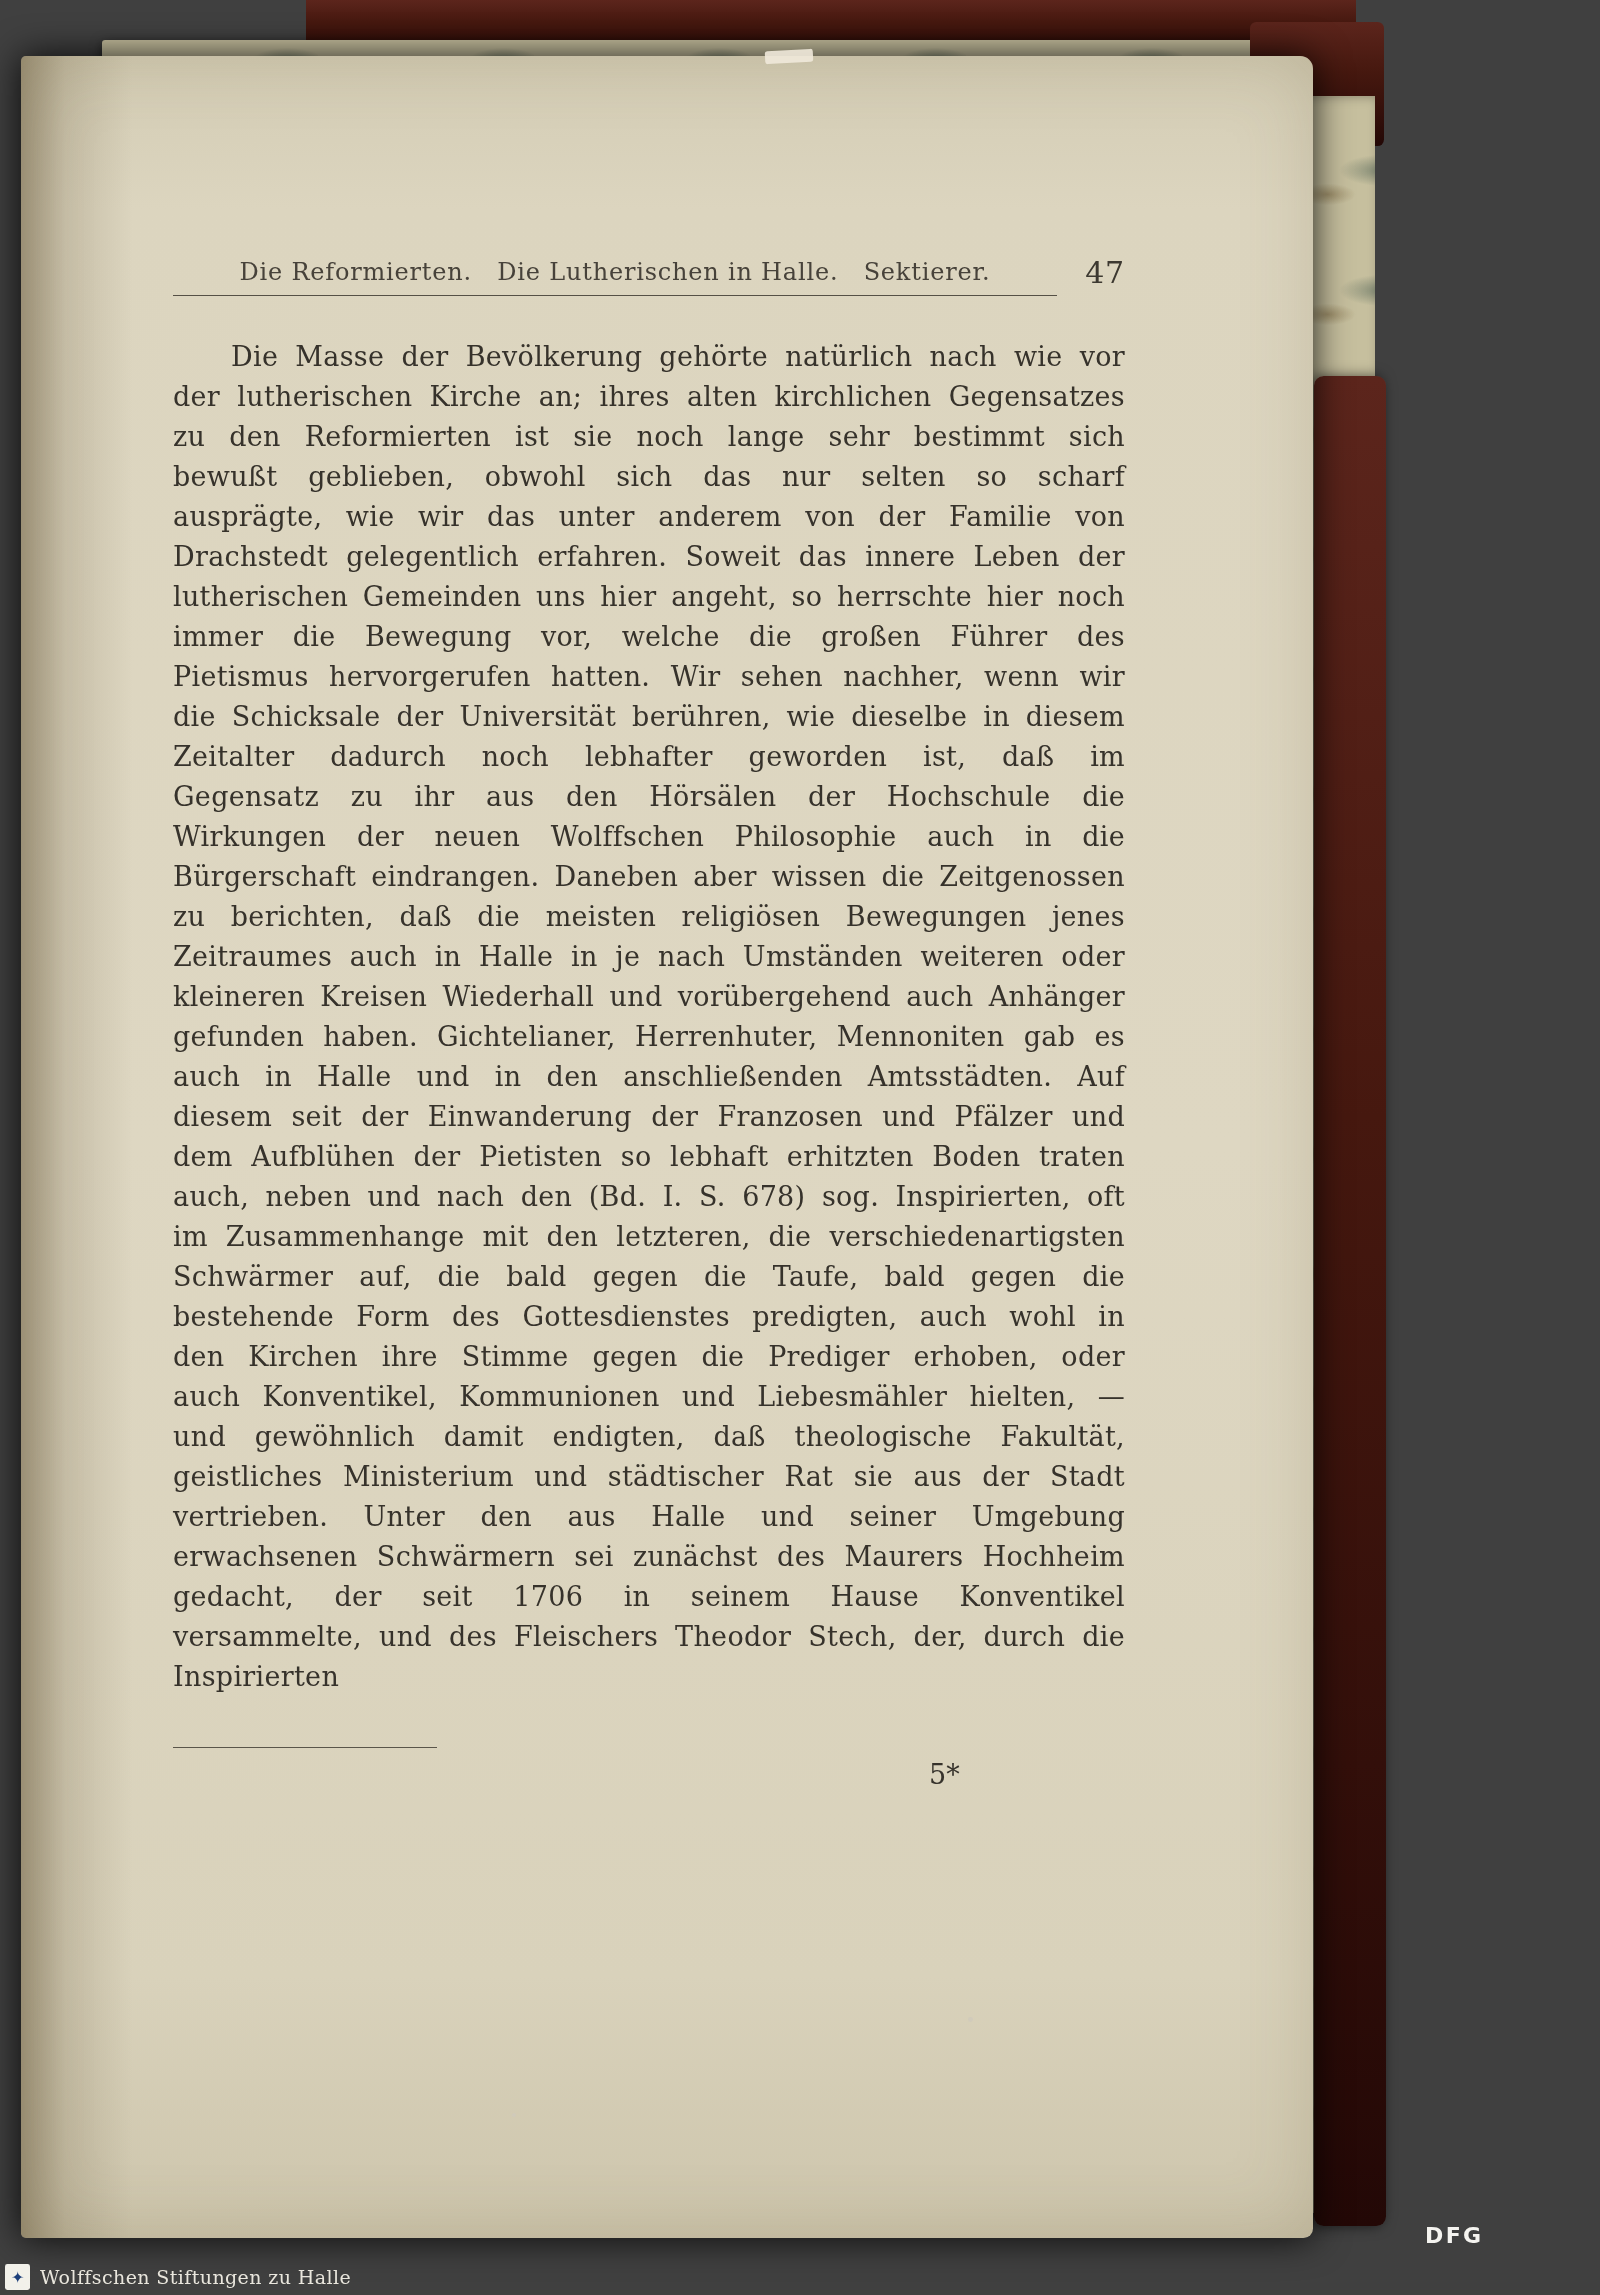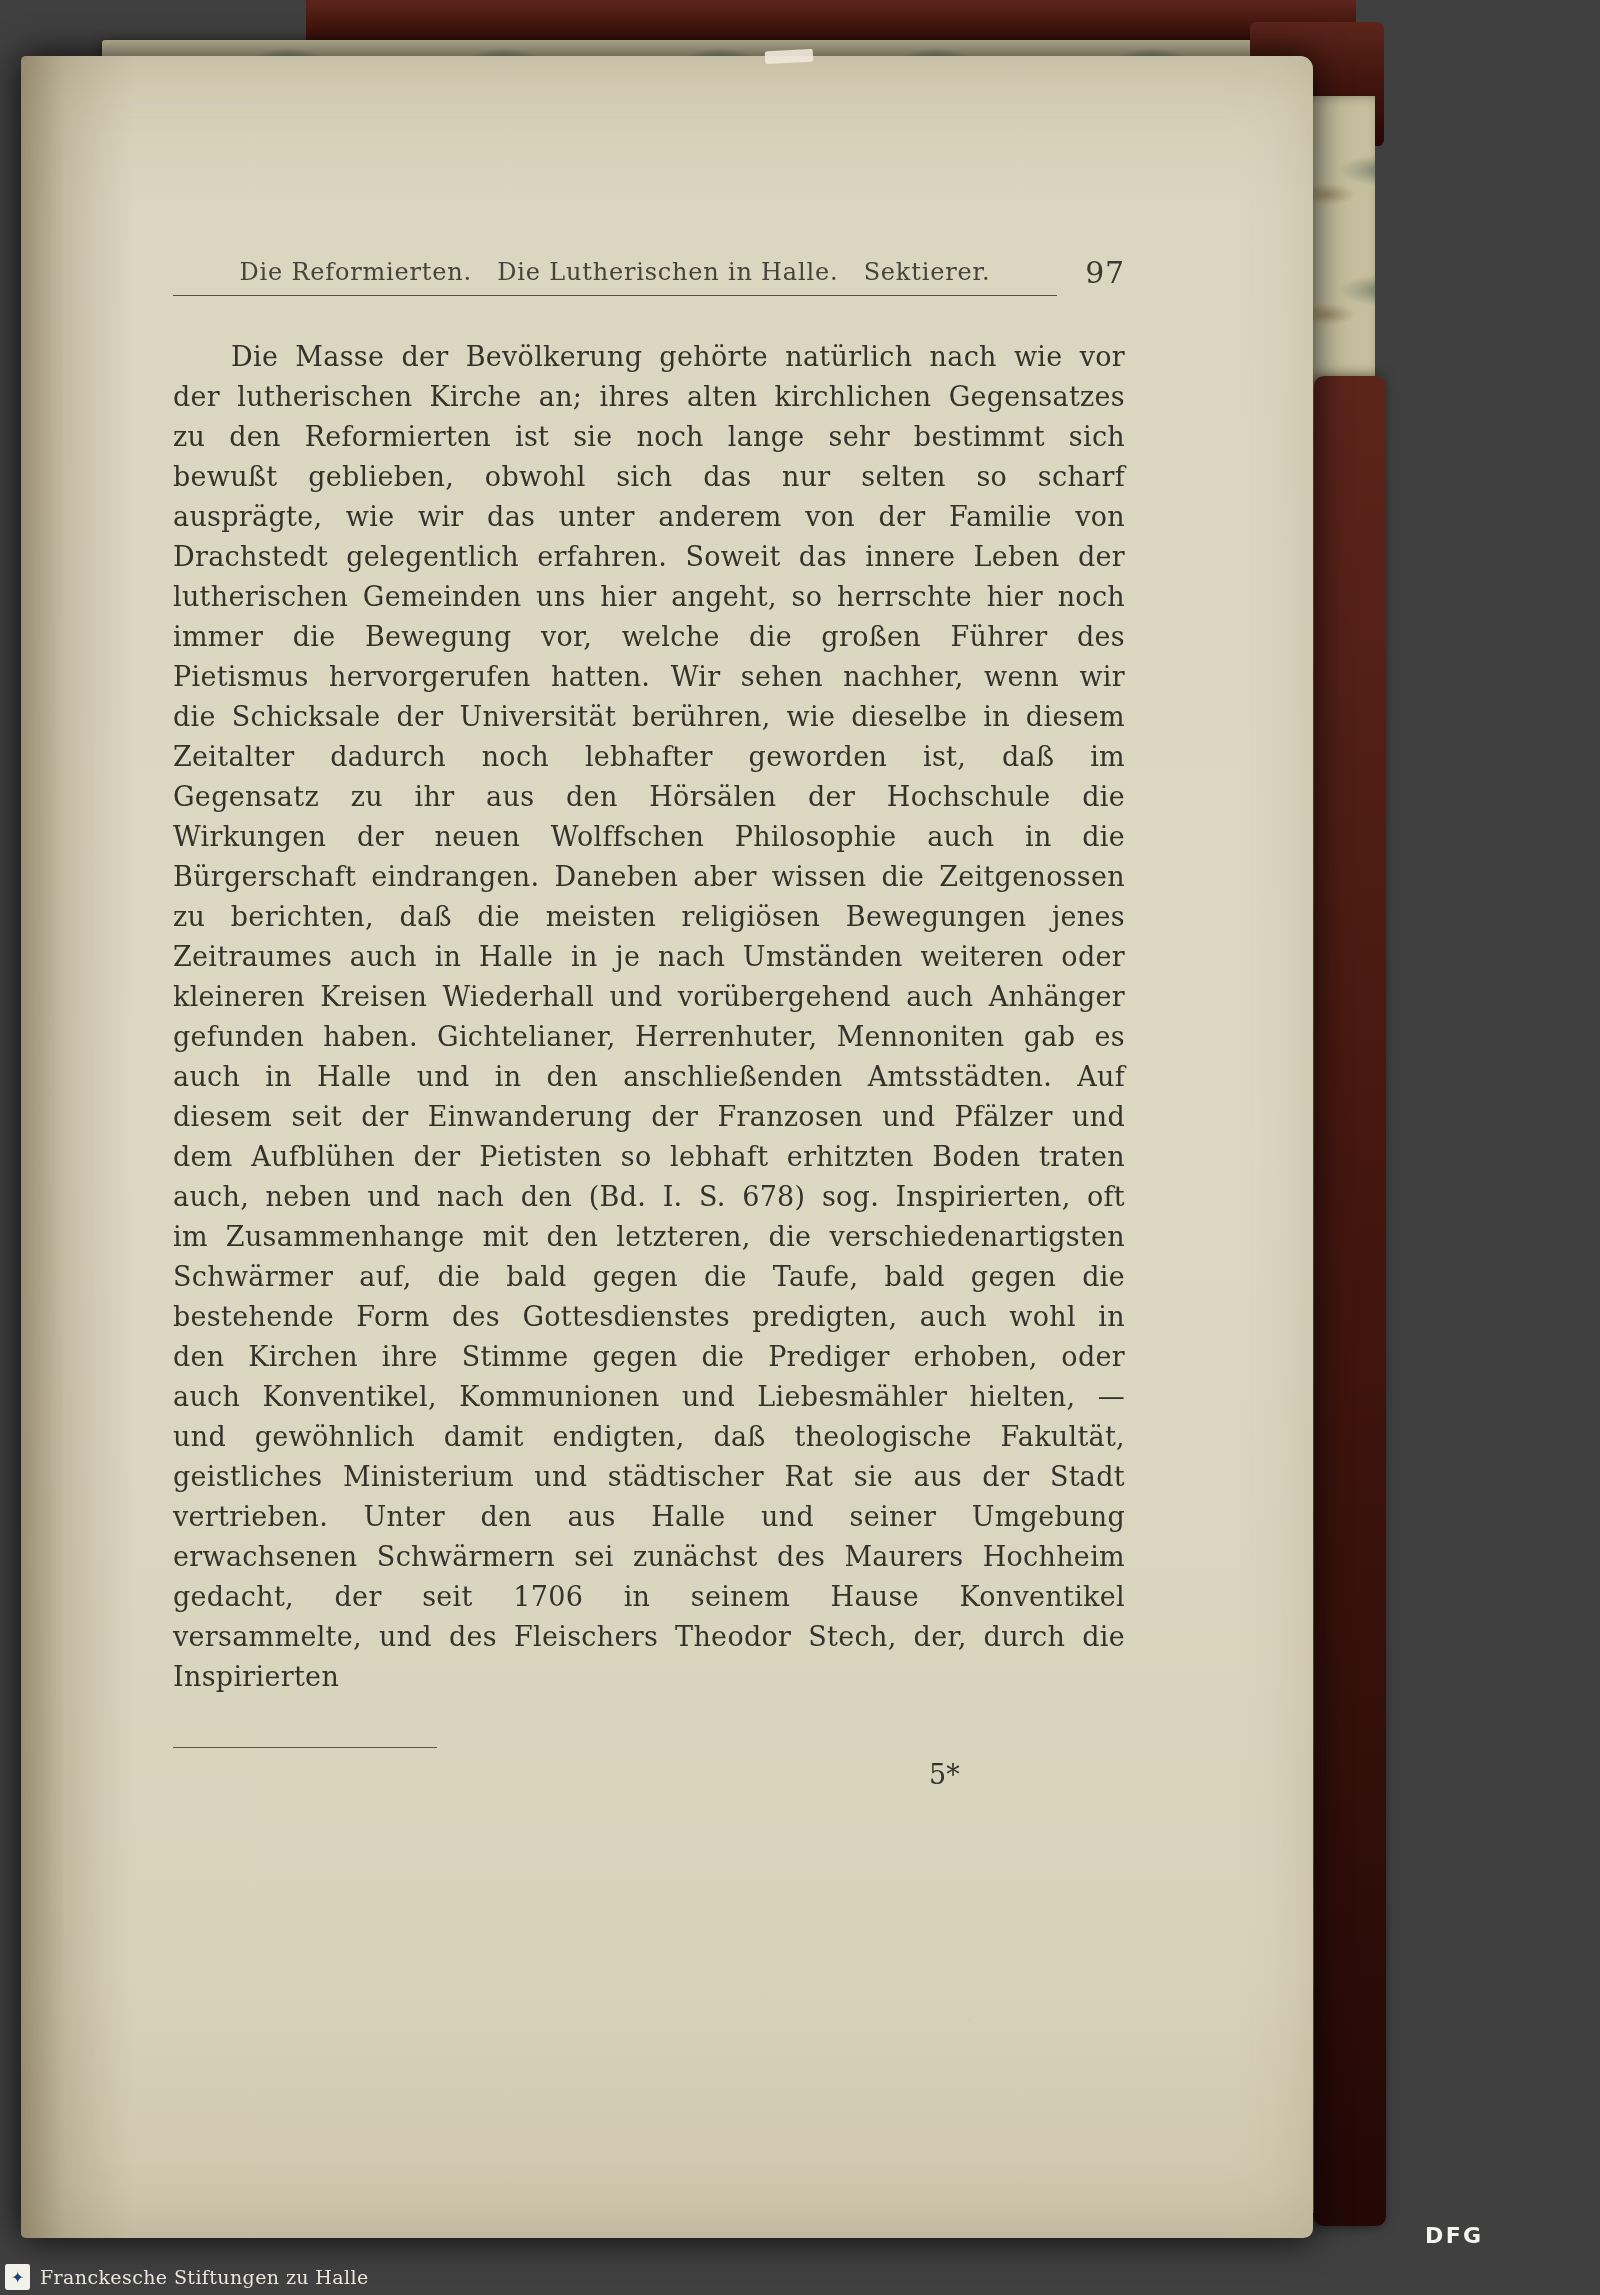--- a/index.html
+++ b/index.html
@@ -157,38 +157,38 @@
   <div class="book-right-marble marble"></div>
   <div class="book-right-leather leather"></div>
 
   <div class="page">
     <div class="tape-sliver"></div>
 
     <div class="text-col">
 
       <div class="running-head">
         <div class="running-title">Die Reformierten.   Die Lutherischen in Halle.   Sektierer.</div>
-        <div class="page-number">97</div>
+        <div class="page-number">47</div>
         <div class="head-rule"></div>
       </div>
 
       <div class="body-text">Die Masse der Bevölkerung gehörte natürlich nach wie vor der lutherischen Kirche an; ihres alten kirchlichen Gegensatzes zu den Reformierten ist sie noch lange sehr bestimmt sich bewußt geblieben, obwohl sich das nur selten so scharf ausprägte, wie wir das unter anderem von der Familie von Drachstedt gelegentlich erfahren.  Soweit das innere Leben der lutherischen Gemeinden uns hier angeht, so herrschte hier noch immer die Bewegung vor, welche die großen Führer des Pietismus hervorgerufen hatten.  Wir sehen nachher, wenn wir die Schicksale der Universität berühren, wie dieselbe in diesem Zeitalter dadurch noch lebhafter geworden ist, daß im Gegensatz zu ihr aus den Hörsälen der Hochschule die Wirkungen der neuen Wolffschen Philosophie auch in die Bürgerschaft eindrangen.  Daneben aber wissen die Zeitgenossen zu berichten, daß die meisten religiösen Bewegungen jenes Zeitraumes auch in Halle in je nach Umständen weiteren oder kleineren Kreisen Wiederhall und vorübergehend auch Anhänger gefunden haben.  Gichtelianer, Herrenhuter, Mennoniten gab es auch in Halle und in den anschließenden Amtsstädten.  Auf diesem seit der Einwanderung der Franzosen und Pfälzer und dem Aufblühen der Pietisten so lebhaft erhitzten Boden traten auch, neben und nach den (Bd. I. S. 678) sog. Inspirierten, oft im Zusammenhange mit den letzteren, die verschiedenartigsten Schwärmer auf, die bald gegen die Taufe, bald gegen die bestehende Form des Gottesdienstes predigten, auch wohl in den Kirchen ihre Stimme gegen die Prediger erhoben, oder auch Konventikel, Kommunionen und Liebesmähler hielten, — und gewöhnlich damit endigten, daß theologische Fakultät, geistliches Ministerium und städtischer Rat sie aus der Stadt vertrieben.  Unter den aus Halle und seiner Umgebung erwachsenen Schwärmern sei zunächst des Maurers Hochheim gedacht, der seit 1706 in seinem Hause Konventikel versammelte, und des Fleischers Theodor Stech, der, durch die Inspirierten</div>
 
       <div class="footnote-rule"></div>
 
 
       <div class="signature-mark">5*</div>
 
     </div>
   </div>
 
   <div class="speck" style="left:968px; top:2017px; width:4.8px; height:4.8px;"></div>
   <div class="speck" style="left:512px; top:2113px; width:4px; height:4px;"></div>
 
   <div class="footer-left">
     <div class="library-logo">✦</div>
-    <div class="library-label">Franckesche Stiftungen zu Halle</div>
+    <div class="library-label">Wolffschen Stiftungen zu Halle</div>
   </div>
 
   <div class="dfg-logo">DFG</div>
 
 </div>
 
 
 </body></html>

